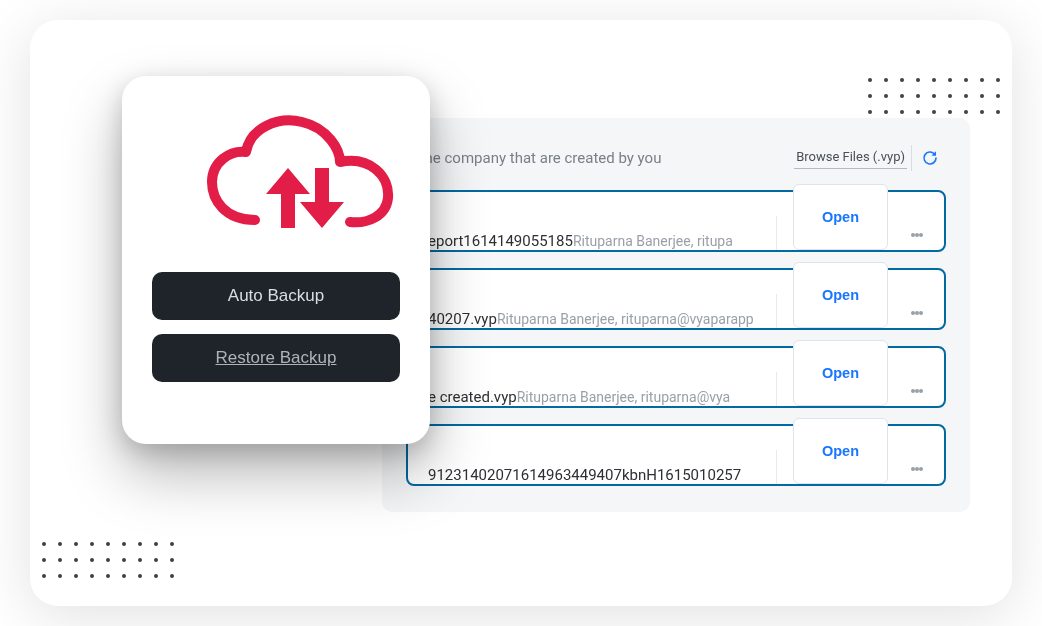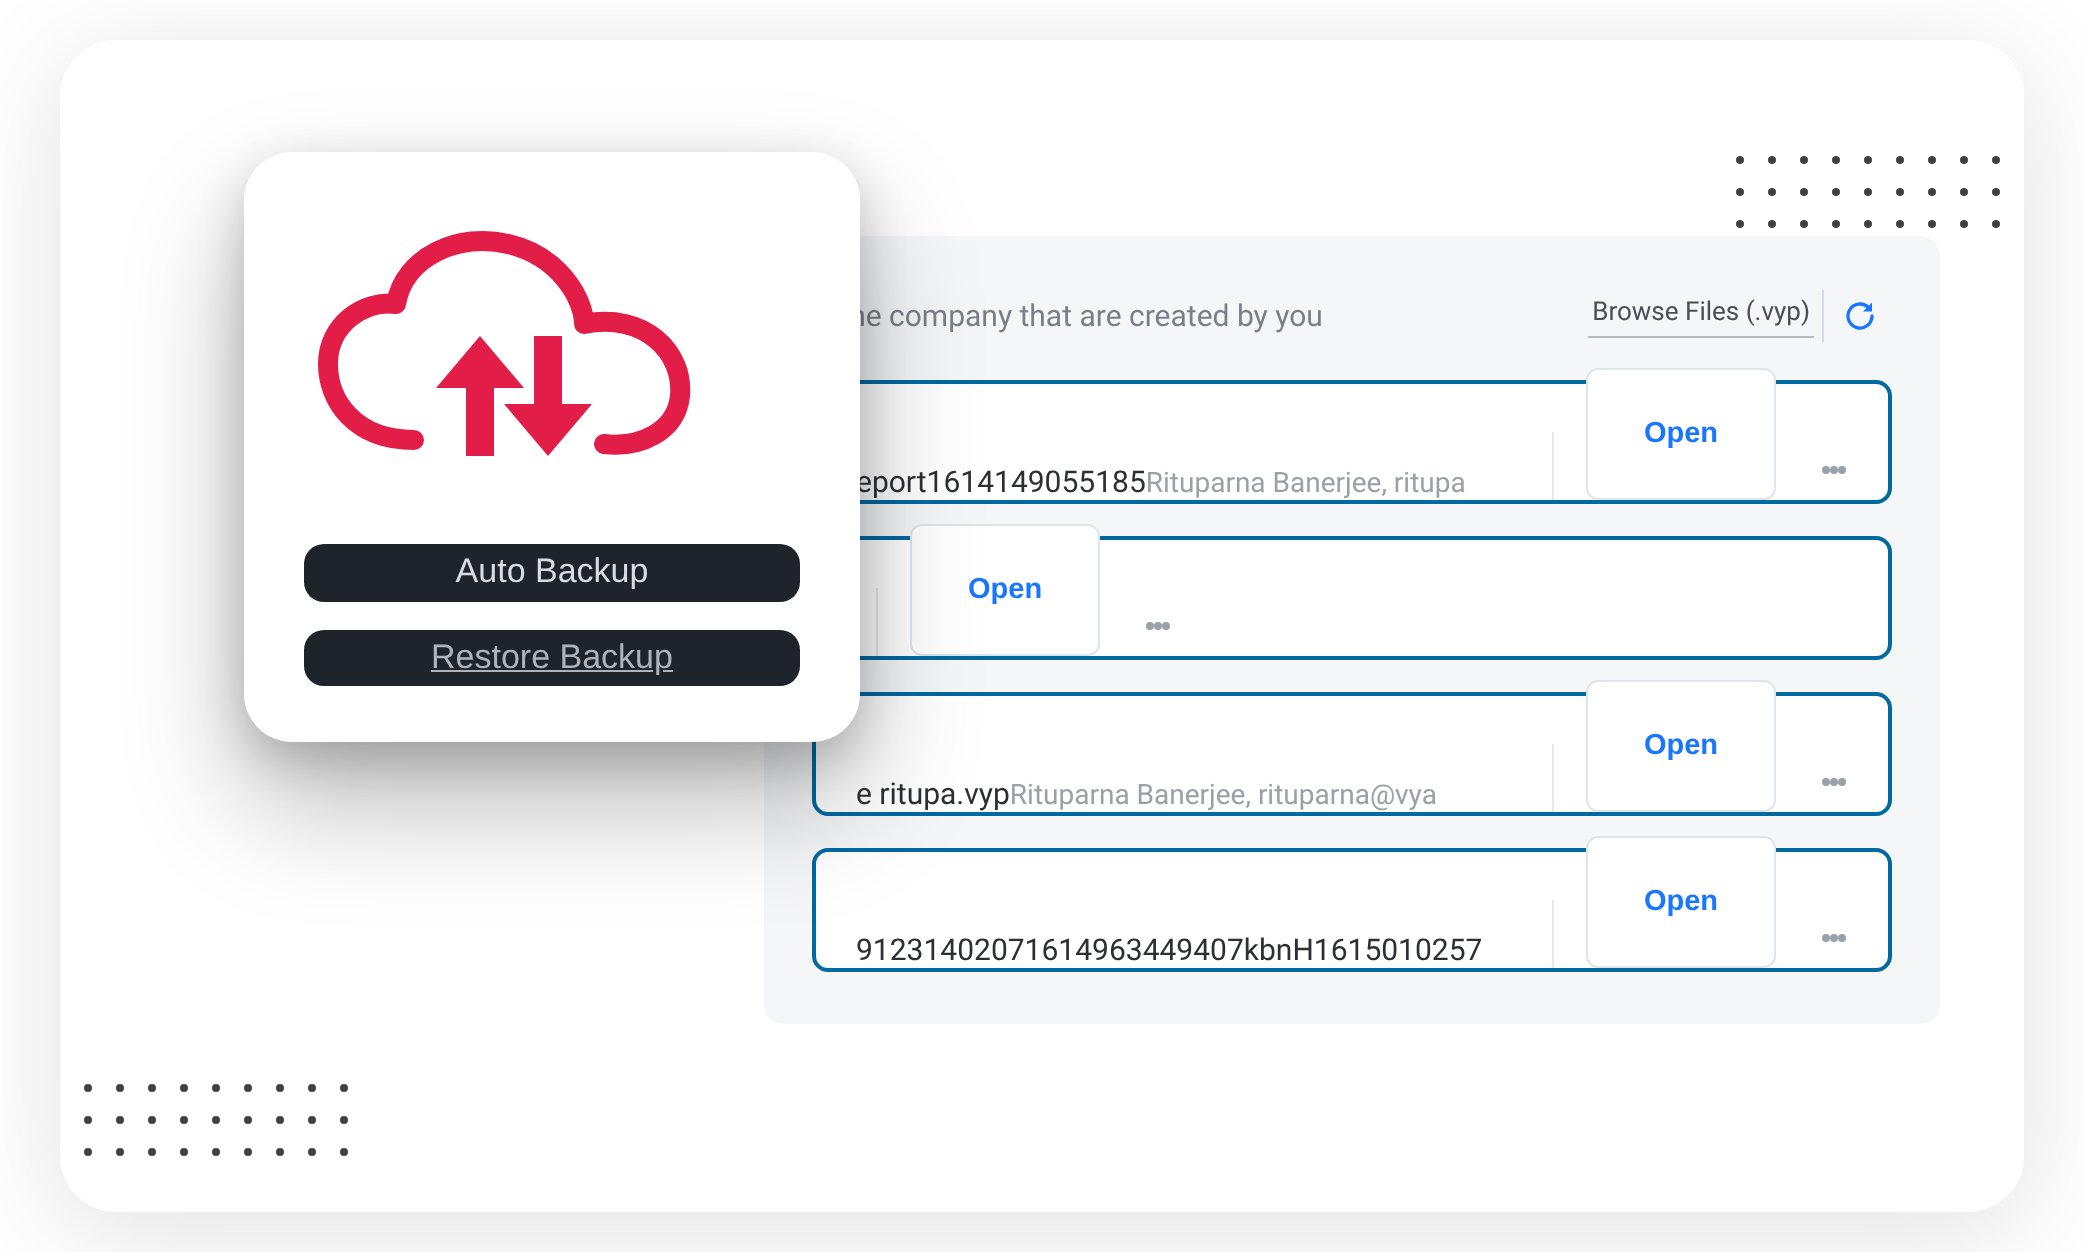--- a/index.html
+++ b/index.html
@@ -112,27 +112,27 @@
     margin-left: 6px;
   }
   .kebab span { display:block; width:4px; height:4px; border-radius:50%; background:#9aa0a8; margin:2px 0; }
 
   
   .backup-card {
     position: absolute;
     left: 92px;
     top: 56px;
     width: 308px;
-    height: 295px;
+    height: 368px;
     background: #fff;
     border-radius: 24px;
     box-shadow: 0 30px 60px rgba(0,0,0,0.28), 0 8px 24px rgba(0,0,0,0.18);
     display:flex;
     flex-direction:column;
-    align-items:flex-start;
+    align-items:flex-end;
     padding: 34px 30px 28px 30px;
   }
   .cloud-icon { width: 200px; }
   .cloud-icon svg { width:100%; height:auto; }
   .dark-btn {
     margin-top: 18px;
     width: 100%;
     background: #1f242b;
     color: #d9dde2;
     border: none;
@@ -230,32 +230,35 @@
         <span class="row-divider"></span>
         <button class="open-btn">Open</button>
         <div class="kebab">
             <span></span>
             <span></span>
             <span></span>
           </div>
       </div>
 
       <div class="file-row">
+        <div class="file-text">
+          <span>40207.vyp</span><span class="muted">Rituparna Banerjee, rituparna@vyaparapp</span>
+        </div>
         <span class="row-divider"></span>
         <button class="open-btn">Open</button>
         <div class="kebab">
             <span></span>
             <span></span>
             <span></span>
           </div>
       </div>
 
       <div class="file-row">
         <div class="file-text">
-          <span>e ritupa.vyp</span><span class="muted">Rituparna Banerjee, rituparna@vya</span>
+          <span>e created.vyp</span><span class="muted">Rituparna Banerjee, rituparna@vya</span>
         </div>
         <span class="row-divider"></span>
         <button class="open-btn">Open</button>
         <div class="kebab">
             <span></span>
             <span></span>
             <span></span>
           </div>
       </div>
 

